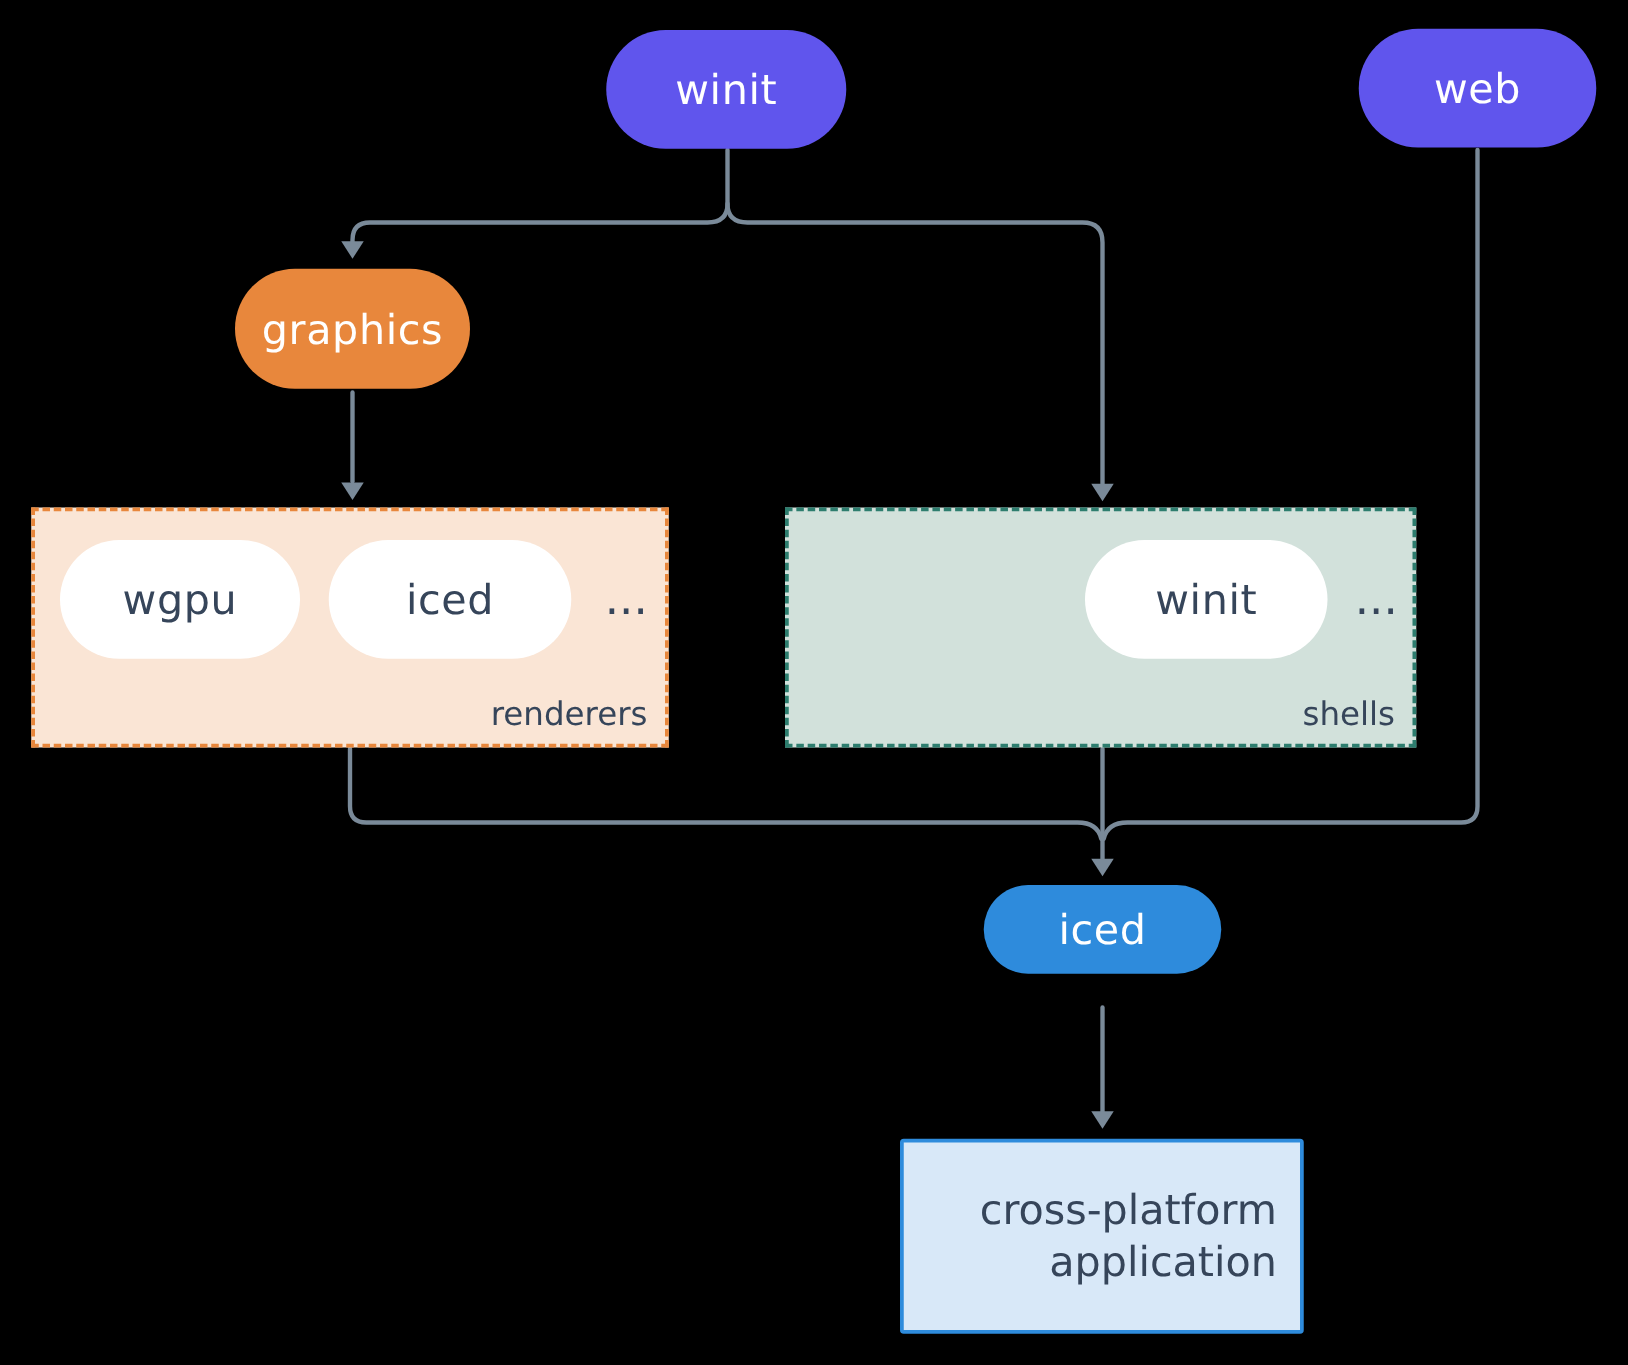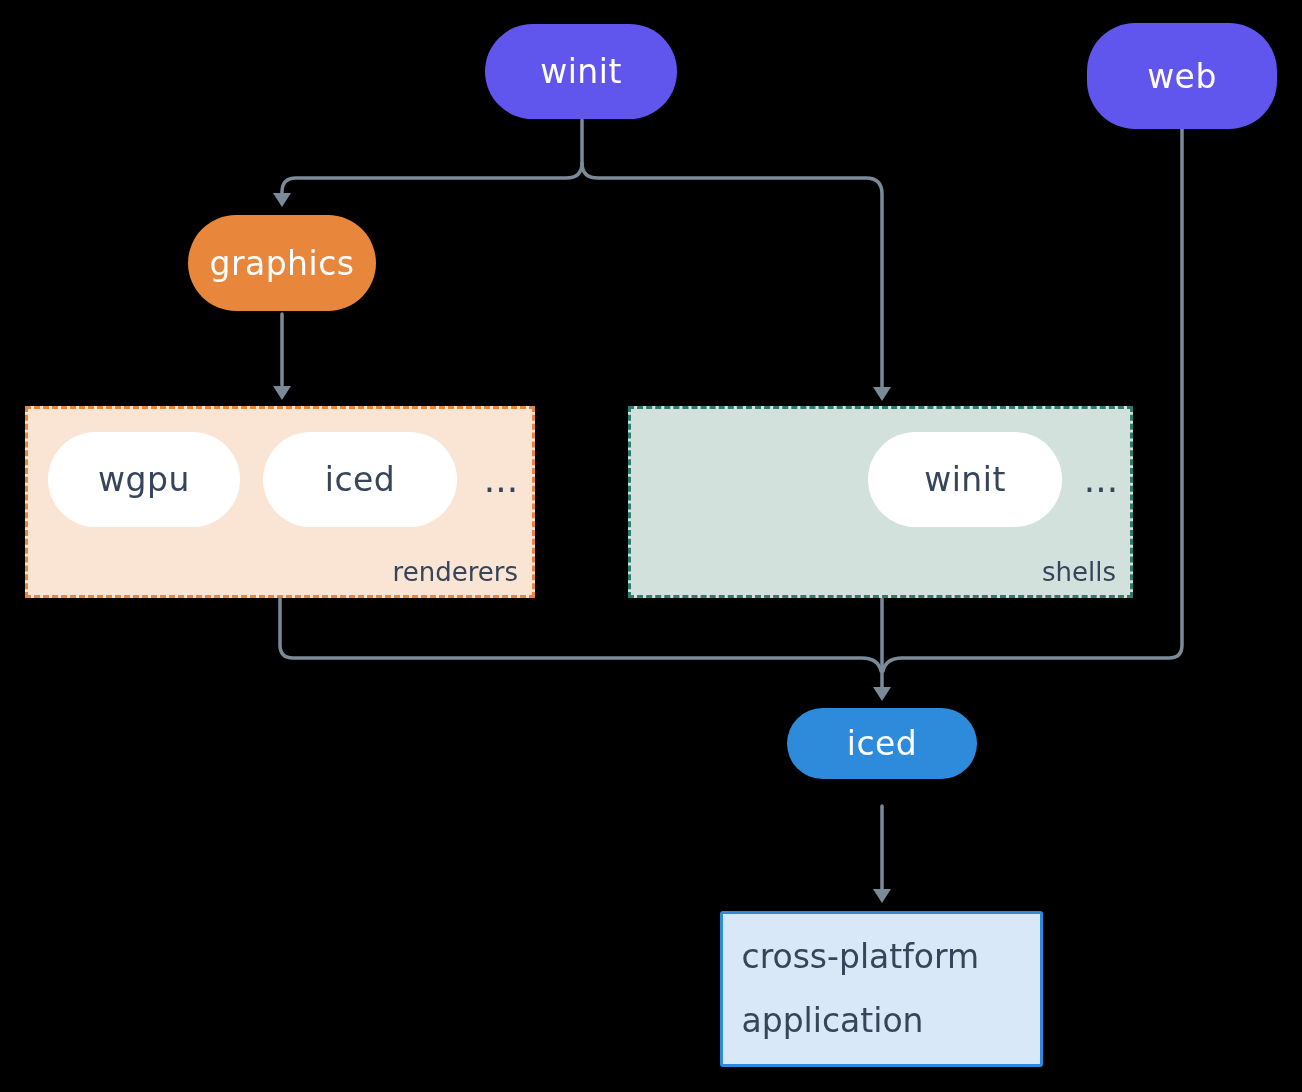--- a/index.html
+++ b/index.html
@@ -63,24 +63,24 @@
     display:flex;align-items:center;justify-content:center;
     color:var(--dark-text);
     font-size:36px;
   }
   .app-box{
     position:absolute;box-sizing:border-box;
     background:var(--app-bg);
     border:3px solid var(--app-border);
     border-radius:3px;
     display:flex;align-items:center;justify-content:center;
-    text-align:left;
+    text-align:right;
     color:var(--dark-text);
     font-size:33px;
-    line-height:64px;
+    line-height:42px;
   }
   .app-box .inner{width:280px;}
 </style>
 </head>
 <body>
 
 <div class="canvas">
 
   <svg class="connectors" width="1302" height="1092" viewBox="0 0 1302 1092">
     <g fill="none" stroke="var(--line)" stroke-width="3.5" stroke-linecap="round">
@@ -96,21 +96,21 @@
       <polygon points="282,207 273,193 291,193"></polygon>
       <polygon points="882,401 873,387 891,387"></polygon>
       <polygon points="282,400 273,386 291,386"></polygon>
       <polygon points="882,701 873,687 891,687"></polygon>
       <polygon points="882,903 873,889 891,889"></polygon>
     </g>
   </svg>
 
   <div class="node pill purple" style="left:485px;top:24px;width:192px;height:95px;">winit</div>
 
-  <div class="node pill purple" style="left:1087px;top:23px;width:190px;height:106px;">web</div>
+  <div class="node pill purple" style="left:1087px;top:23px;width:190px;height:95px;">web</div>
 
   <div class="node pill orange" style="left:188px;top:215px;width:188px;height:96px;">graphics</div>
 
   <div class="group renderers" style="left:25px;top:406px;width:510px;height:192px;">
     <div class="node pill white" style="left:20px;top:23px;width:192px;height:95px;">wgpu</div>
     <div class="node pill white" style="left:235px;top:23px;width:194px;height:95px;">iced</div>
     <div class="ellipsis" style="left:445px;top:23px;width:56px;height:95px;">...</div>
     <div class="group-label">renderers</div>
   </div>
 

